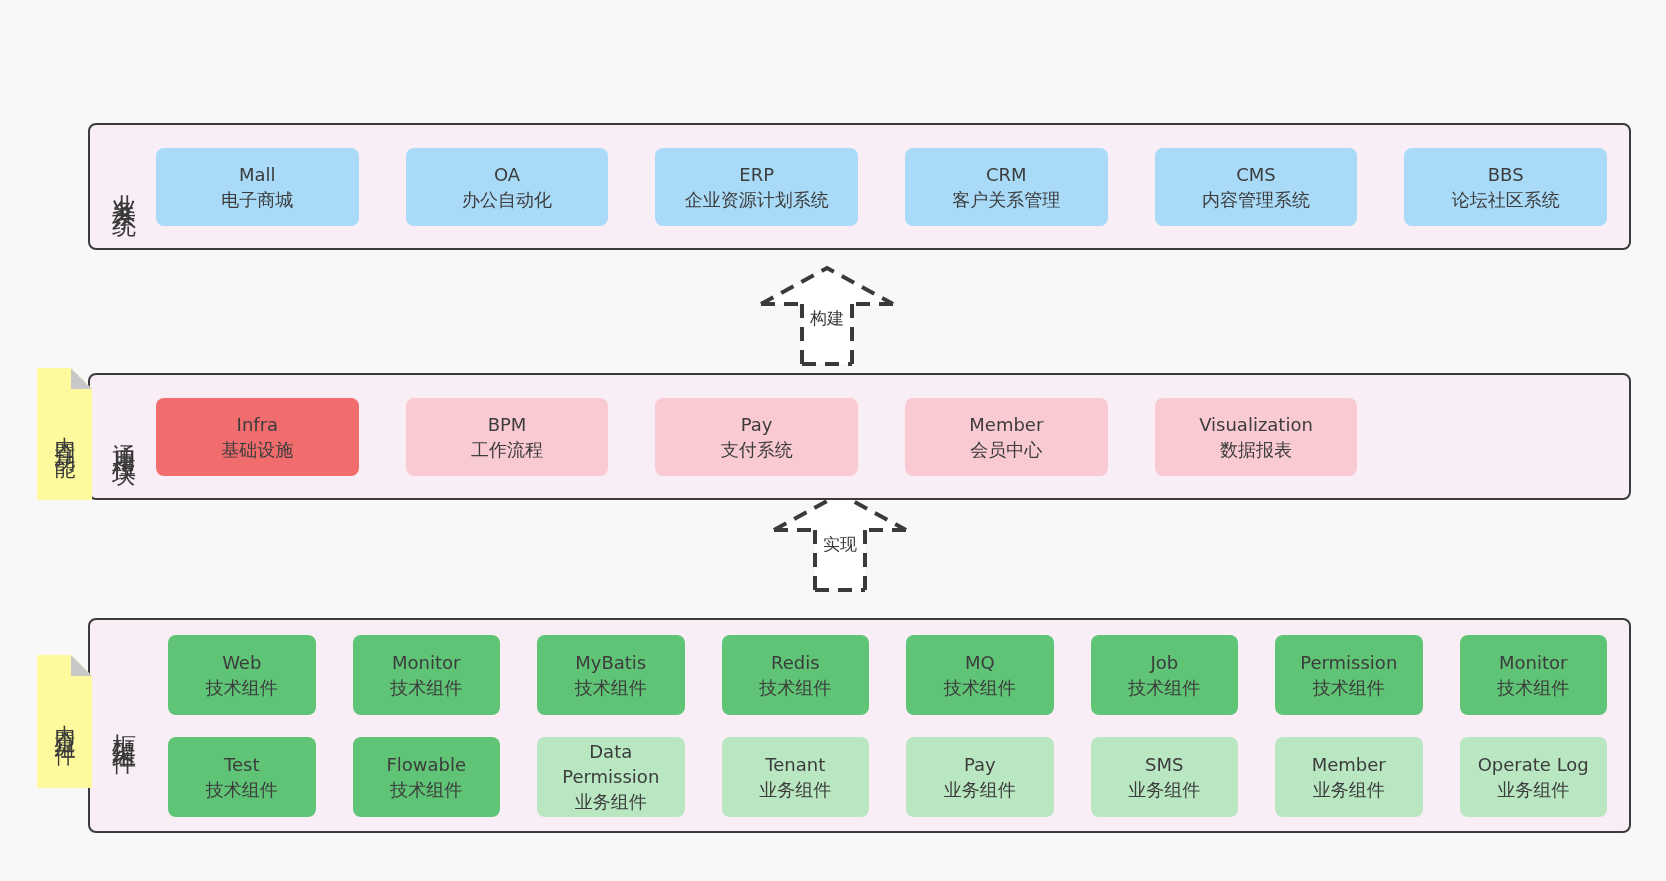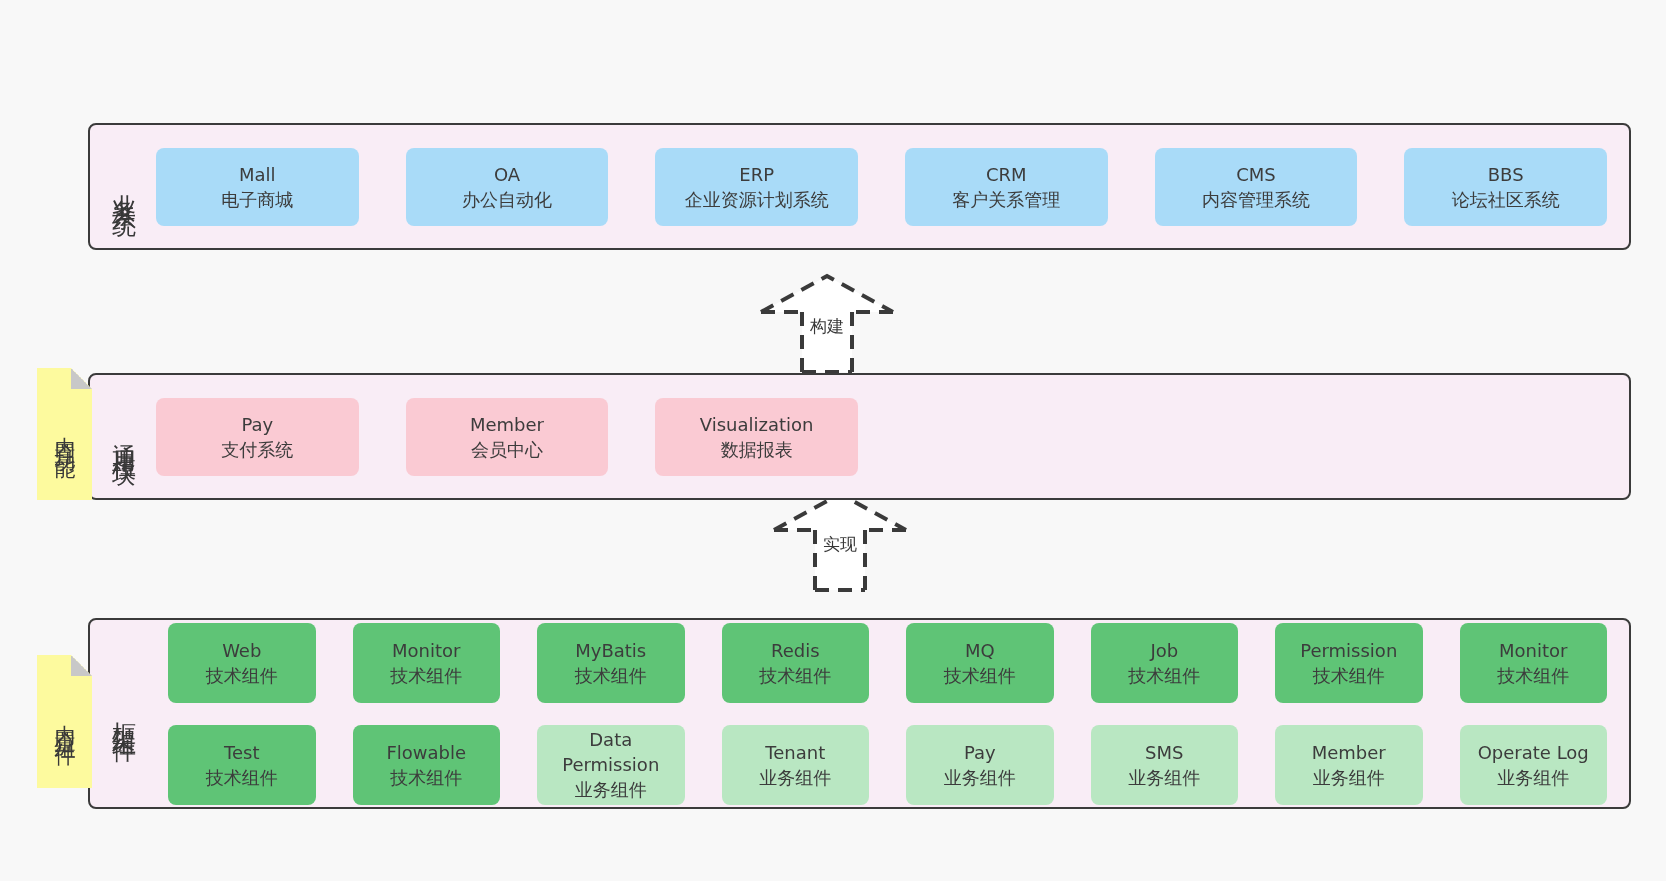--- a/index.html
+++ b/index.html
@@ -103,35 +103,43 @@
         <div>CMS</div>
         <div>内容管理系统</div>
       </div>
       <div class="box blue">
         <div>BBS</div>
         <div>论坛社区系统</div>
       </div>
     </div>
   </section>
 
-  <div class="arrow" style="left:757px;top:272px;">
+  <div class="arrow" style="left:757px;top:264px;">
     <svg viewBox="0 0 140 104">
       <path d="M4 40 L70 4 L136 40 L95 40 L95 100 L45 100 L45 40 Z" fill="#ffffff" stroke="none"></path>
       <path d="M4 40 L70 4 L136 40" fill="none" stroke="var(--arrow)" stroke-width="4" stroke-dasharray="14 9"></path>
       <path d="M4 40 H45 M136 40 H95 M45 40 V100 M95 40 V100 M45 100 H95" fill="none" stroke="var(--arrow)" stroke-width="4" stroke-dasharray="14 9"></path>
     </svg>
     <span class="arrow-label">构建</span>
   </div>
 
   <div class="note" style="top:368px;height:132px;">
     <div class="vlabel">内置功能</div>
   </div>
   <section class="band" style="top:373px;height:127px;">
     <div class="vlabel">通用模块</div>
     <div class="grid cols6">
+      <div class="box red">
+        <div>Infra</div>
+        <div>基础设施</div>
+      </div>
+      <div class="box pink">
+        <div>BPM</div>
+        <div>工作流程</div>
+      </div>
       <div class="box pink">
         <div>Pay</div>
         <div>支付系统</div>
       </div>
       <div class="box pink">
         <div>Member</div>
         <div>会员中心</div>
       </div>
       <div class="box pink">
         <div>Visualization</div>
@@ -145,21 +153,21 @@
       <path d="M4 40 L70 4 L136 40 L95 40 L95 100 L45 100 L45 40 Z" fill="#ffffff" stroke="none"></path>
       <path d="M4 40 L70 4 L136 40" fill="none" stroke="var(--arrow)" stroke-width="4" stroke-dasharray="14 9"></path>
       <path d="M4 40 H45 M136 40 H95 M45 40 V100 M95 40 V100 M45 100 H95" fill="none" stroke="var(--arrow)" stroke-width="4" stroke-dasharray="14 9"></path>
     </svg>
     <span class="arrow-label">实现</span>
   </div>
 
   <div class="note" style="top:655px;height:133px;">
     <div class="vlabel">内置组件</div>
   </div>
-  <section class="band band-components" style="top:618px;height:191px;">
+  <section class="band band-components" style="top:618px;height:215px;">
     <div class="vlabel">框架组件</div>
     <div class="rows">
       <div class="grid cols8">
         <div class="box green">
           <div>Web</div>
           <div>技术组件</div>
         </div>
         <div class="box green">
           <div>Monitor</div>
           <div>技术组件</div>

